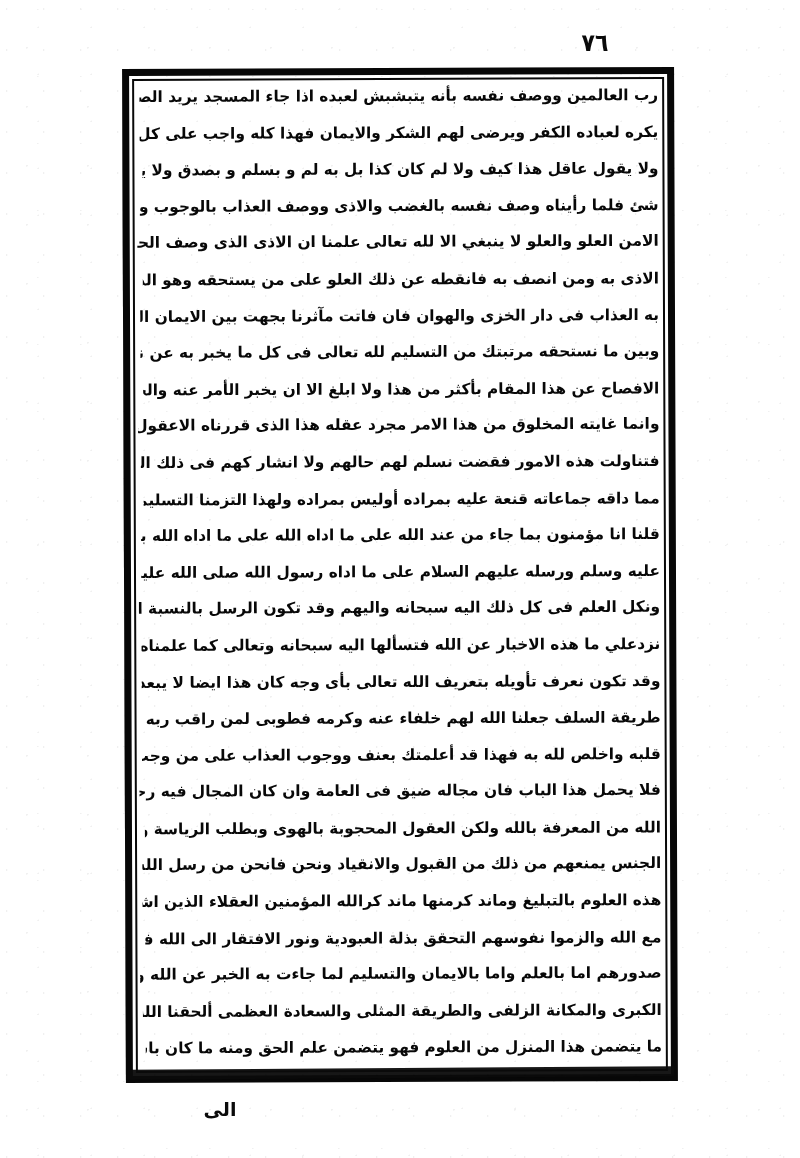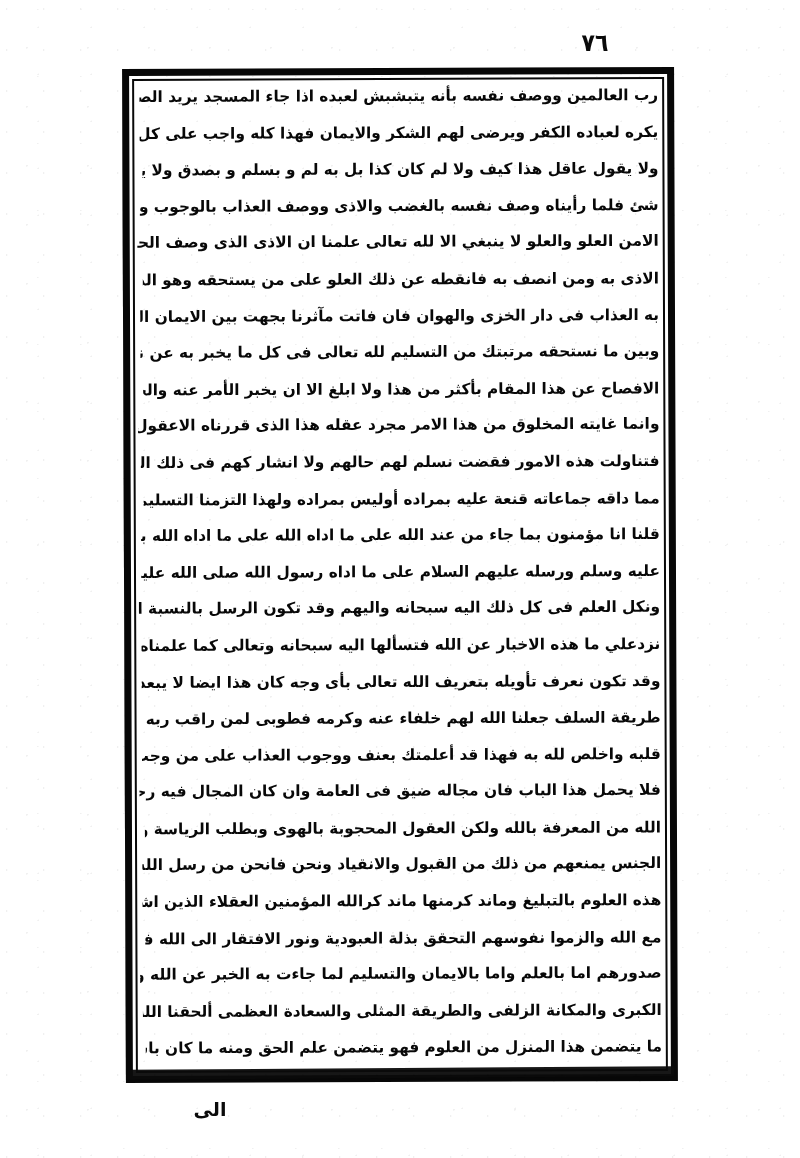--- a/index.html
+++ b/index.html
@@ -112,21 +112,21 @@
 
   
   .text-line:nth-child(odd)  { letter-spacing: -0.15px; }
   .text-line:nth-child(even) { letter-spacing: -0.05px; }
   .text-line:nth-child(3n)   { transform: scaleX(0.985) translateY(0.4px); }
   .text-line:nth-child(5n)   { transform: scaleX(0.995) translateY(-0.3px); }
 
   
   #catchword {
     position: absolute;
-    left: 170px;
+    left: 180px;
     top: 1098px;
     width: 80px;
     text-align: center;
     direction: rtl;
     font-family: "DejaVu Sans", sans-serif;
     font-size: 19px;
     font-weight: 700;
     color: #0a0a0a;
   }
 

